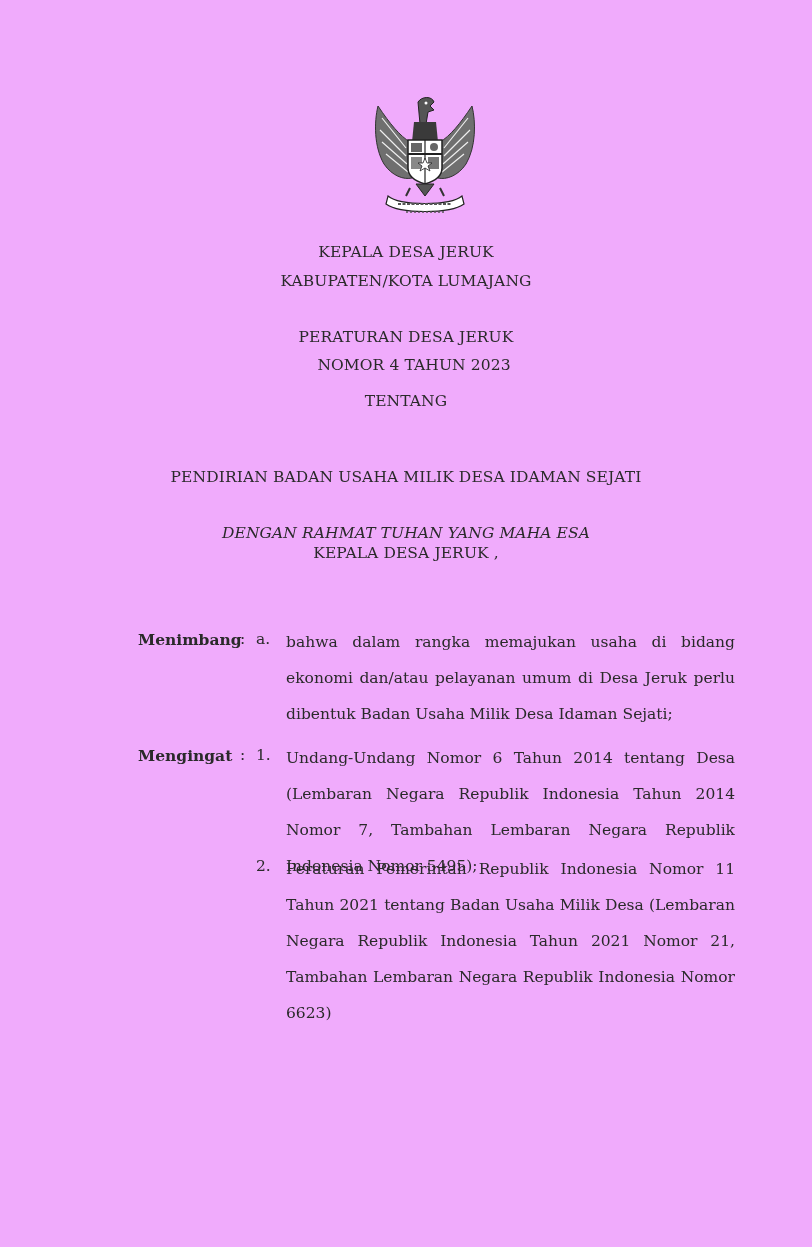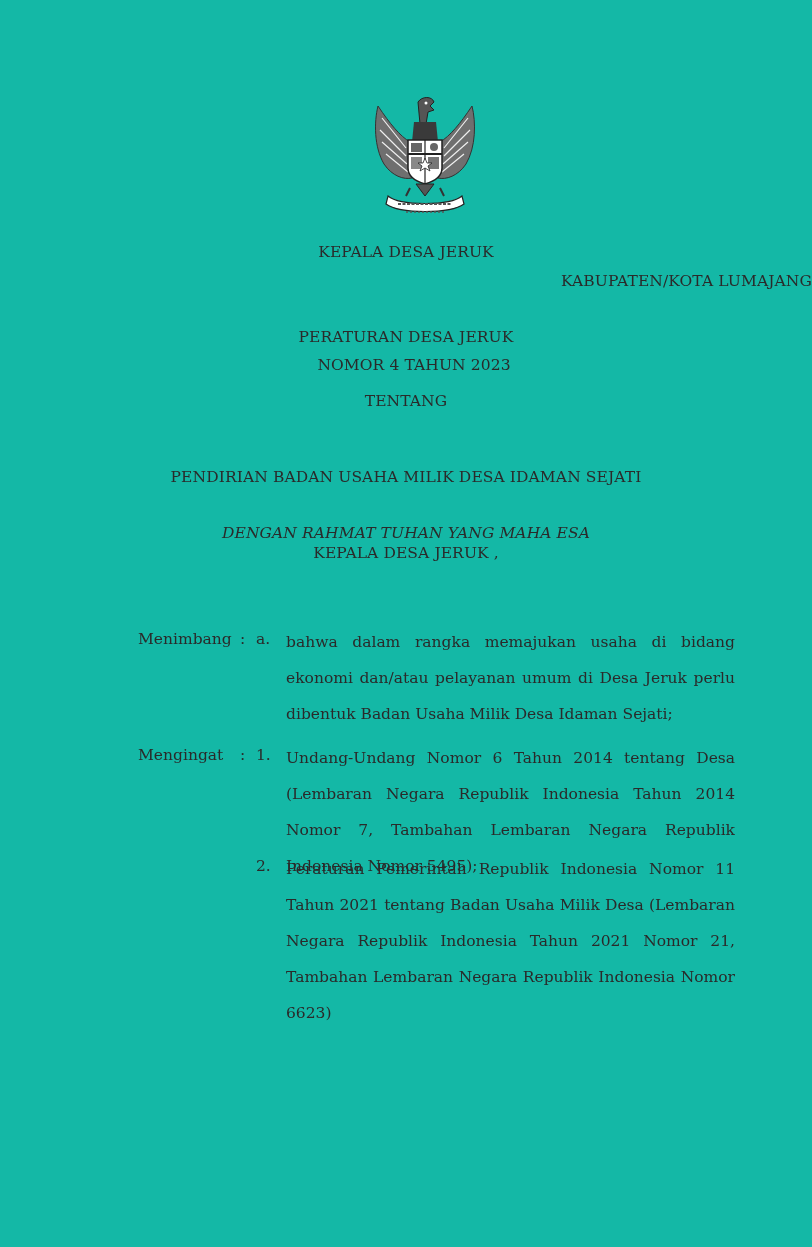--- a/index.html
+++ b/index.html
@@ -11,21 +11,21 @@
       width: 812px;
       height: 1247px;
       position: relative;
       overflow: hidden;
       font-family: "DejaVu Serif", "Liberation Serif", serif;
       color: #2a2a2a;
     }
     .page {
       position: absolute;
       inset: 0;
-      background: #14b8a6;
+      background: #f0abfc;
     }
     .emblem {
       position: absolute;
       left: 370px;
       top: 92px;
       width: 110px;
       height: 128px;
     }
     .center-line {
       position: absolute;
@@ -40,20 +40,21 @@
       position: absolute;
       left: 138px;
       width: 600px;
       font-size: 15.5px;
     }
     .label {
       position: absolute;
       left: 0;
       top: 0;
       white-space: nowrap;
+      font-weight: bold;
     }
     .colon {
       position: absolute;
       left: 102px;
       top: 0;
     }
     .item {
       position: absolute;
       left: 118px;
       width: 480px;
@@ -105,21 +106,21 @@
 
       <path d="M40 96 L36 104 M70 96 L74 104" stroke="#333" stroke-width="2"></path>
 
       <path d="M18 104 C30 114, 80 114, 92 104 L94 112 C80 122, 30 122, 16 112 Z" fill="#fff" stroke="#222" stroke-width="1.2"></path>
       <path d="M28 112 L82 112" stroke="#555" stroke-width="2" stroke-dasharray="3 1.5"></path>
       <path d="M36 120 L74 120" stroke="#555" stroke-width="1.5" stroke-dasharray="2 2"></path>
     </svg>
   </div>
 
   <div class="center-line" style="top:243px;">KEPALA DESA JERUK</div>
-  <div class="center-line" style="top:272px;text-align:right;">KABUPATEN/KOTA LUMAJANG</div>
+  <div class="center-line" style="top:272px;">KABUPATEN/KOTA LUMAJANG</div>
 
   <div class="center-line" style="top:328px;">PERATURAN DESA JERUK</div>
   <div class="center-line" style="top:356px;padding-left:8px;">NOMOR 4 TAHUN 2023</div>
 
   <div class="center-line" style="top:392px;">TENTANG</div>
 
   <div class="center-line" style="top:468px;">PENDIRIAN BADAN USAHA MILIK DESA IDAMAN SEJATI</div>
 
   <div class="center-line" style="top:524px;font-style:italic;">DENGAN RAHMAT TUHAN YANG MAHA ESA</div>
 

